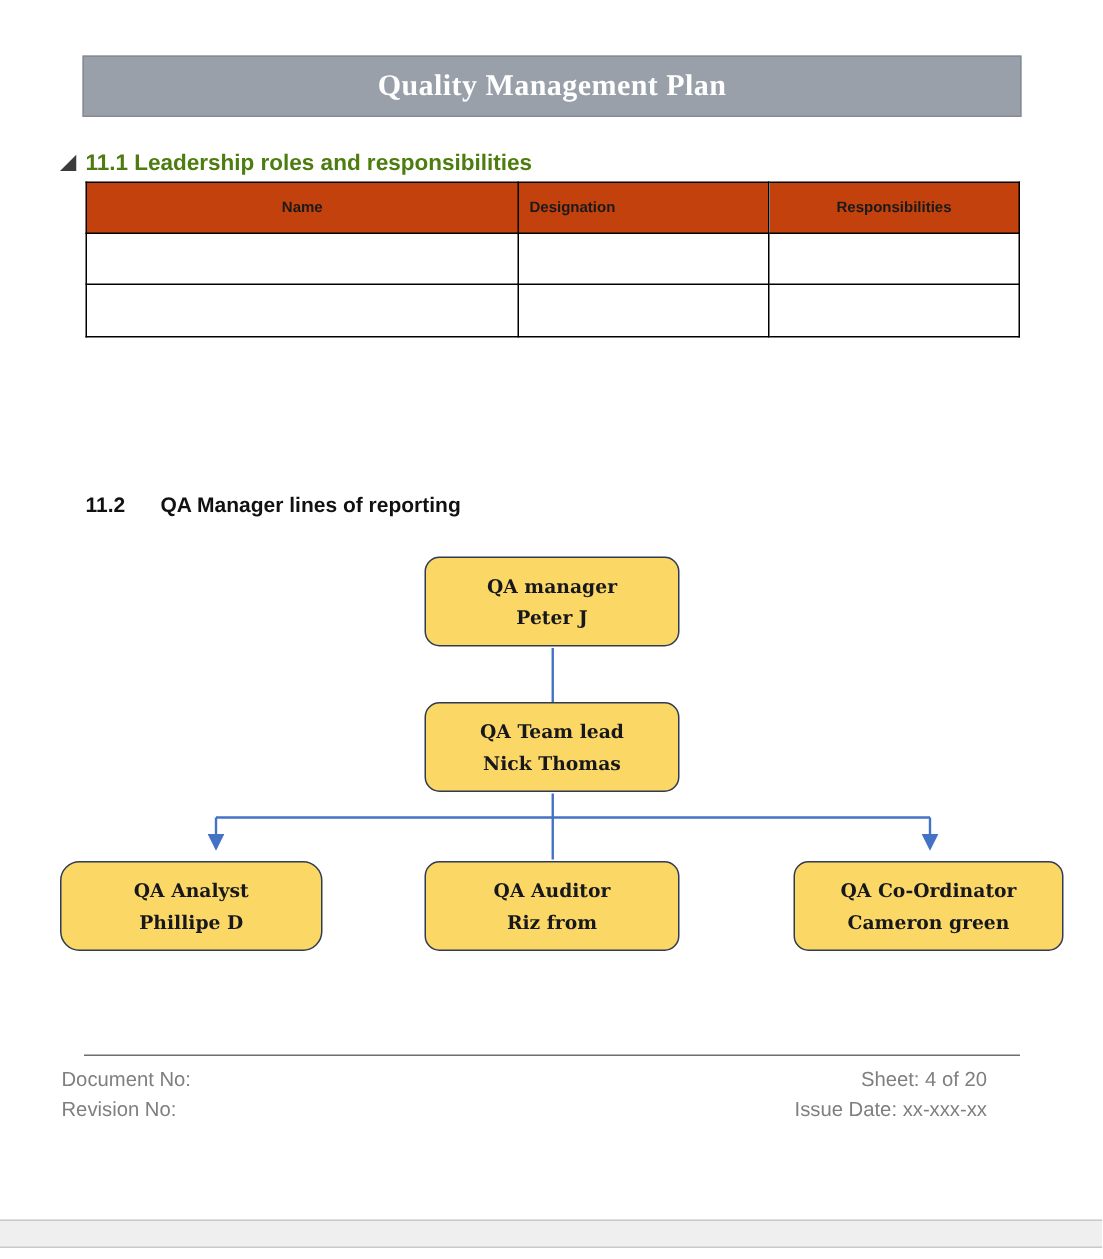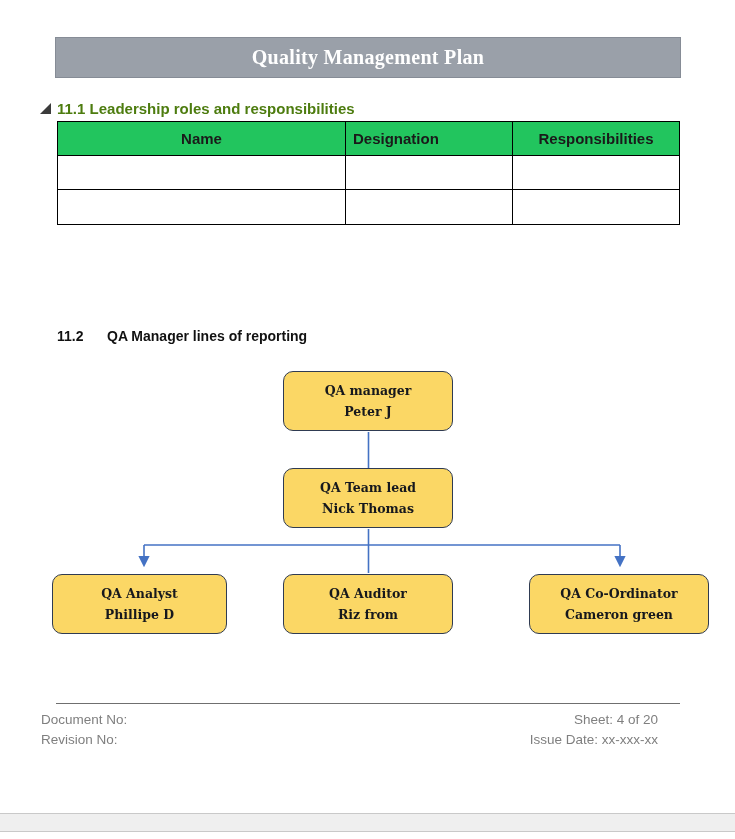--- a/index.html
+++ b/index.html
@@ -18,37 +18,37 @@
       font-weight:bold;font-size:15px;color:#4d7c0f;}
   .tri{display:inline-flex;width:11px;height:11px;}
   .h2{position:absolute;left:57px;top:328px;font-weight:bold;font-size:14px;color:#111;}
   .h2num{display:inline-block;width:50px;}
 
   
   table.lead{position:absolute;left:57px;top:121px;width:622px;border-collapse:collapse;
              table-layout:fixed;font-size:12.5px;color:#1a1a1a;}
   table.lead th, table.lead td{border:1px solid #000;padding:2px 7px;vertical-align:middle;
              overflow:hidden;}
-  table.lead th{background:#22c55e;height:29px;font-weight:bold;font-size:15px;}
+  table.lead th{background:#c2410c;height:29px;font-weight:bold;font-size:10px;}
   th.al-c, td.al-c{text-align:center;}
   th.al-l, td.al-l{text-align:left;}
   tr.r1 td{height:52px;}
   tr.r2 td{height:29px;}
   tr.r3 td{height:30px;}
   td.wrap{line-height:17px;padding:4px 6px;}
 
   
   .node{position:absolute;width:170px;height:60px;background:#FBD765;
         border:1.5px solid #2F3B52;border-radius:10px;box-sizing:border-box;
         display:flex;flex-direction:column;align-items:center;justify-content:center;gap:9px;
         font-family:"DejaVu Serif", serif;font-weight:bold;font-size:12.5px;color:#16181d;}
   .node span{line-height:12px;white-space:nowrap;}
   .n-manager{left:283px;top:371px;}
   .n-teamlead{left:283px;top:468px;}
-  .n-analyst{left:52px;top:574px;width:175px;}
+  .n-analyst{left:40px;top:574px;width:175px;border-radius:13px;}
   .n-auditor{left:283px;top:574px;}
   .n-coordinator{left:529px;top:574px;width:180px;}
 
   .connectors{position:absolute;left:0;top:0;pointer-events:none;}
 
   
   .footer-line{position:absolute;left:56px;top:703px;width:624px;border-top:1px solid #6f6f6f;}
   .footer-left{position:absolute;left:41px;top:710px;color:#7F7F7F;font-size:13.5px;line-height:20px;}
   .footer-right{position:absolute;right:77px;top:710px;color:#7F7F7F;font-size:13.5px;line-height:20px;text-align:right;}
 

